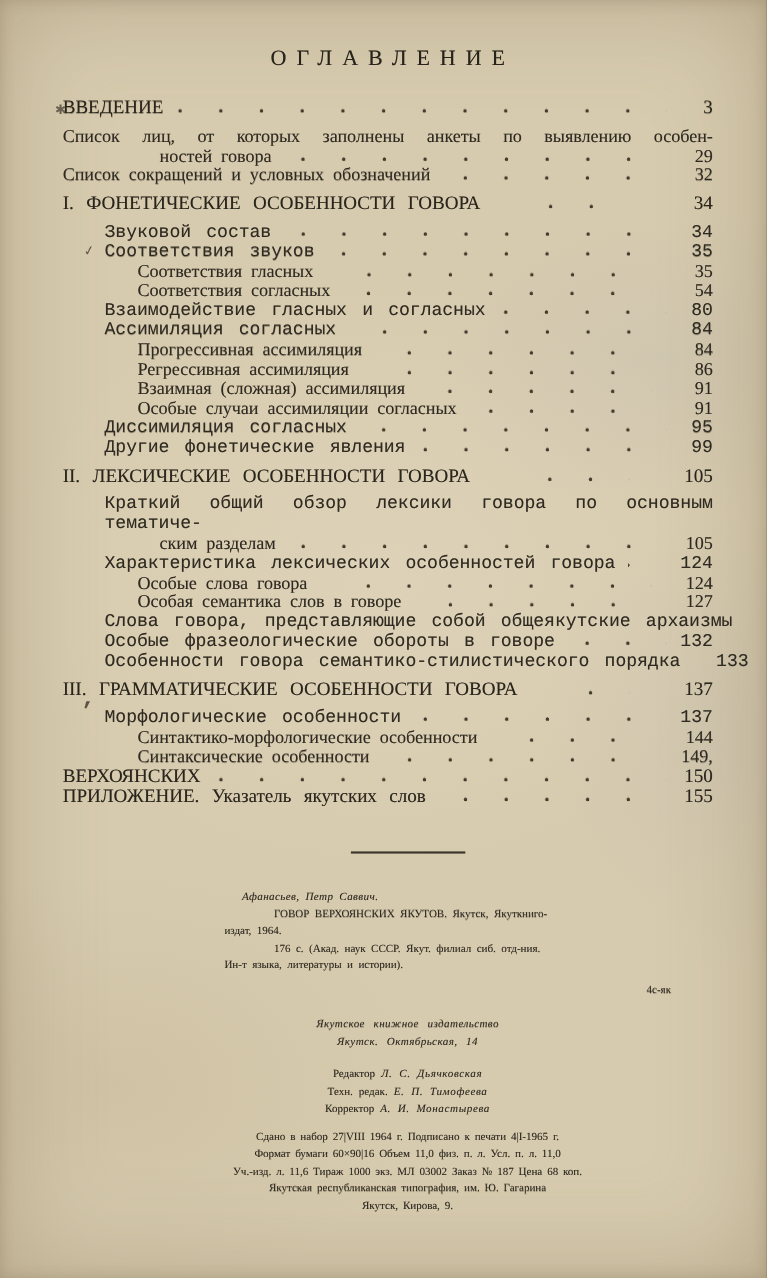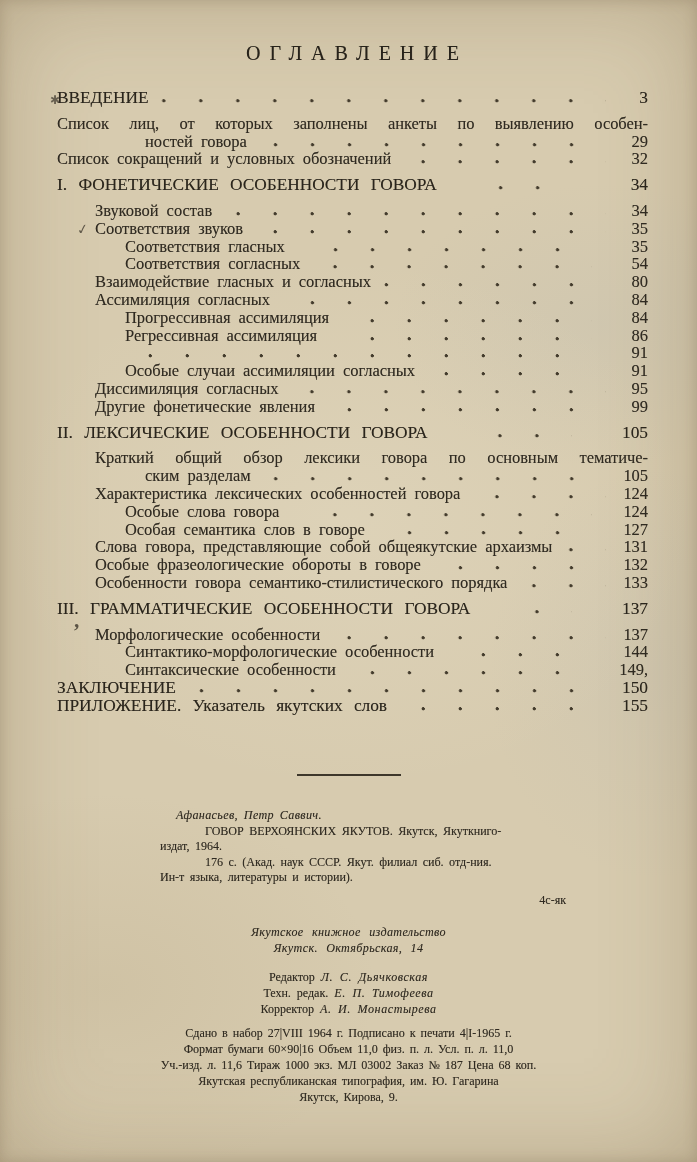--- a/index.html
+++ b/index.html
@@ -22,39 +22,39 @@
   .content{position:absolute;left:57px;right:49px;top:42px;}
   .title{
     margin:0 0 24px;text-align:center;font-weight:normal;
     font-size:20px;letter-spacing:9px;text-indent:9px;color:#27221a;
   }
   
   .row{position:relative;display:flex;align-items:baseline;
        line-height:17.8px;font-size:16.4px;word-spacing:4px;}
   .row .t{white-space:nowrap;}
   .row.fill .t{flex:1 1 auto;white-space:normal;text-align:justify;text-align-last:justify;}
-  .row.lvl1{padding-left:38px;}
+  .row.lvl1{padding-left:38px;font-family:Liberation Mono, monospace;}
   .row.lvl2{padding-left:68px;gap:14px;}
   .row.lvl3{padding-left:88px;}
   .row.s{font-size:17.3px;word-spacing:7px;color:#2a251c;}
   .row.g{margin-top:8px;}
   .row.ga{margin-bottom:8px;gap:34px;}
   .leader{
     flex:1 1 auto;align-self:baseline;height:5px;min-width:8px;
     margin:0 6px 0 12px;
     background-image:radial-gradient(circle at 2.2px 2.8px, #433b2c 1.35px, rgba(0,0,0,0) 1.9px);
     background-size:37px 5px;background-repeat:repeat-x;background-position:right 0 bottom 0;
   }
   .pg{min-width:36px;text-align:right;white-space:nowrap;word-spacing:0;}
   .mark{position:absolute;color:#4e473a;text-shadow:none;}
   .mark.check{left:20px;top:1px;font-size:14px;transform:rotate(-10deg);opacity:.85;}
   .mark.tick{left:16px;top:-3px;font-size:21px;font-weight:bold;opacity:.9;}
   .mark.stamp{left:-7px;top:3px;font-size:12px;opacity:.8;}
   
-  .colophon{position:absolute;left:0;right:0;top:768px;font-size:12px;}
+  .colophon{position:absolute;left:0;right:0;top:768px;font-size:10px;padding-left:44px;}
   .rule{width:104px;height:2px;background:#3e372b;margin:6px auto 0;}
   .card{margin:32px 0 0 158px;width:412px;line-height:15.6px;word-spacing:2.5px;}
   .card .author{font-style:italic;padding-left:18px;letter-spacing:.4px;}
   .card .first{padding-left:47px;}
   .card .cont{padding-left:2px;}
   .card .code{text-align:right;padding-right:4px;margin-top:7px;}
   .publisher{margin-top:15px;text-align:center;font-style:italic;line-height:16px;word-spacing:5px;letter-spacing:.4px;}
   .staff{margin-top:13px;text-align:center;line-height:16.3px;word-spacing:3px;}
   .staff .name{font-style:italic;letter-spacing:.6px;}
   .printinfo{margin-top:9px;text-align:center;line-height:15.6px;word-spacing:2px;}
@@ -126,20 +126,21 @@
           <span class="t">Прогрессивная ассимиляция</span>
           <span class="leader"></span>
           <span class="pg">84</span>
         </div>
         <div class="row lvl2">
           <span class="t">Регрессивная ассимиляция</span>
           <span class="leader"></span>
           <span class="pg">86</span>
         </div>
         <div class="row lvl2">
+          <span class="t">Взаимная (сложная) ассимиляция</span>
           <span class="leader"></span>
           <span class="pg">91</span>
         </div>
         <div class="row lvl2">
           <span class="t">Особые случаи ассимиляции согласных</span>
           <span class="leader"></span>
           <span class="pg">91</span>
         </div>
         <div class="row lvl1">
           <span class="t">Диссимиляция согласных</span>
@@ -209,21 +210,21 @@
           <span class="t">Синтактико-морфологические особенности</span>
           <span class="leader"></span>
           <span class="pg">144</span>
         </div>
         <div class="row lvl2">
           <span class="t">Синтаксические особенности</span>
           <span class="leader"></span>
           <span class="pg">149,</span>
         </div>
         <div class="row lvl0 s">
-          <span class="t">ЗАКЛЮЧЕНИЕ</span>
+          <span class="t">ВЕРХОЯНСКИХ</span>
           <span class="leader"></span>
           <span class="pg">150</span>
         </div>
         <div class="row lvl0 s">
           <span class="t">ПРИЛОЖЕНИЕ. Указатель якутских слов</span>
           <span class="leader"></span>
           <span class="pg">155</span>
         </div>
       </div>
   </div>

